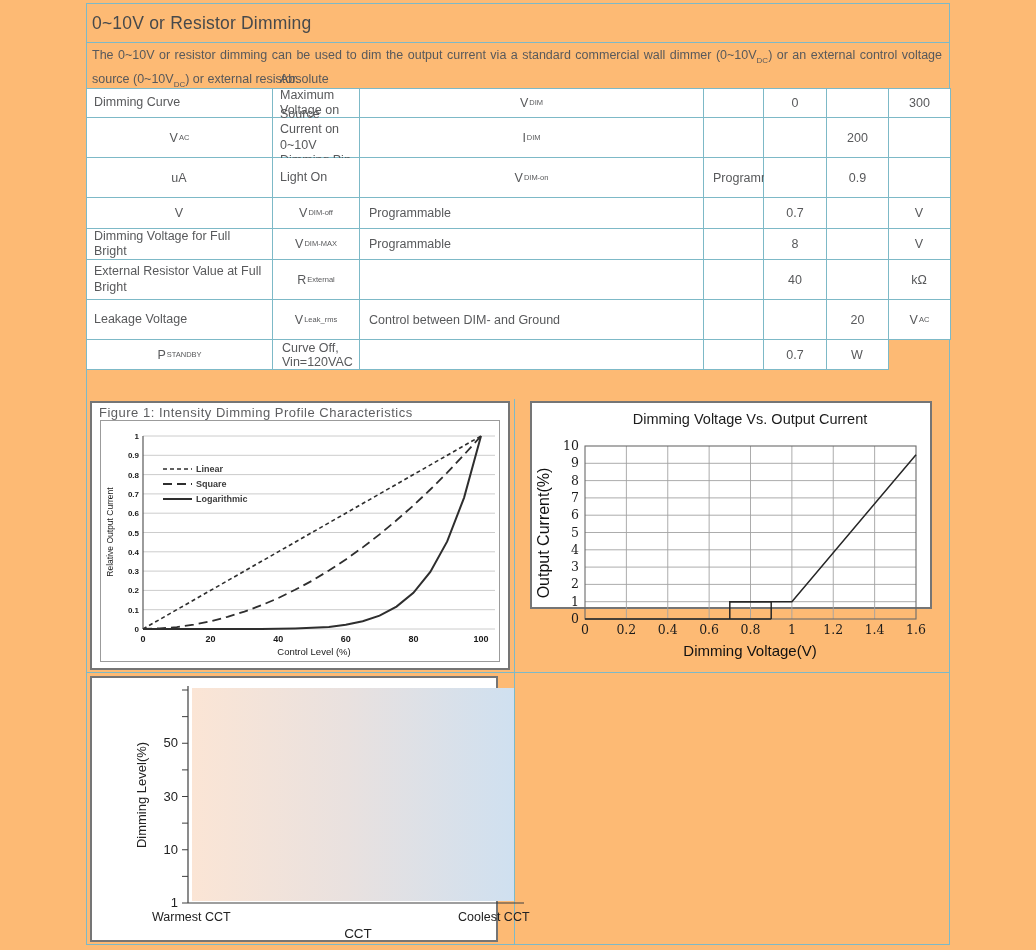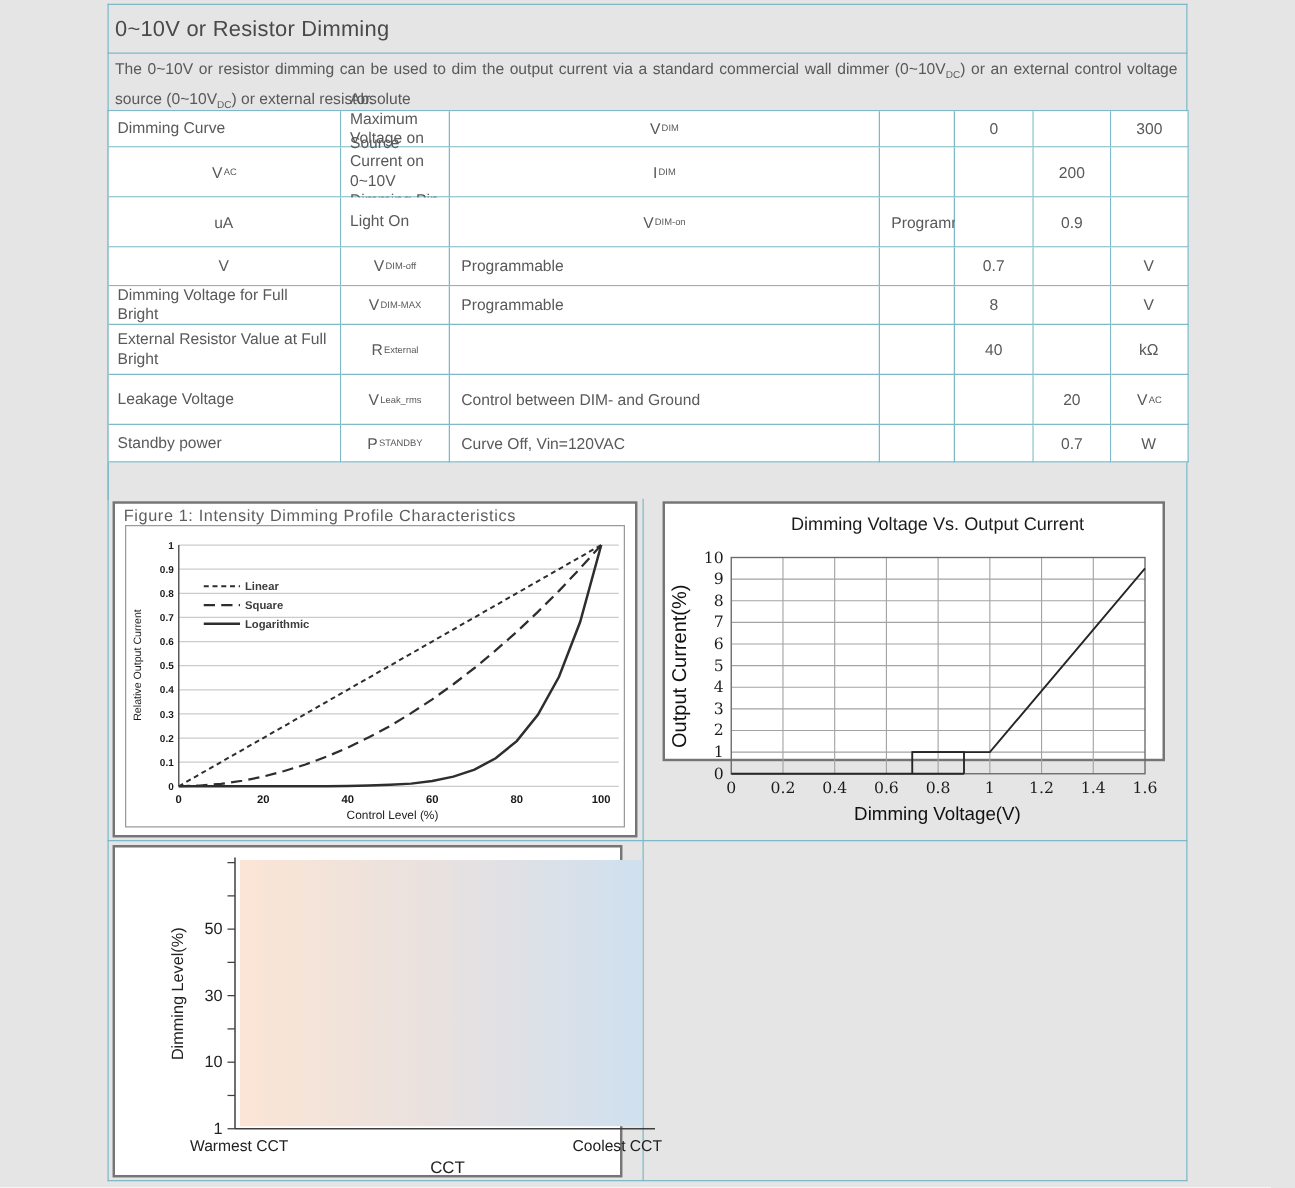--- a/index.html
+++ b/index.html
@@ -1,16 +1,16 @@
 <!DOCTYPE html>
 <html><head>
 <meta charset="utf-8">
 <style>
   html,body{margin:0;padding:0;background:#ffffff;}
-  .page{position:relative;width:1036px;height:950px;background:#e5e5e5;
+  .page{position:relative;width:1036px;height:950px;background:#fdba74;
         font-family:"Liberation Sans",sans-serif;color:#58595b;overflow:hidden;}
   .tl{position:absolute;background:#7db9c7;}
   .doc-title{position:absolute;left:92px;top:13px;font-size:17.5px;color:#47494b;letter-spacing:.2px;}
   .intro{position:absolute;left:92px;top:46px;width:850px;margin:0;font-size:12.5px;
          line-height:19px;color:#58595b;text-align:justify;}
   .intro sub{font-size:8px;}
   .spec-table{position:absolute;left:86px;top:88px;display:grid;
               grid-template-columns:186px 87px 344px 60px 63px 62px 62px;
               grid-template-rows:29px 40px 40px 31px 31px 40px 40px 30px 30px;
               border-top:1px solid #7db9c7;border-left:1px solid #7db9c7;
@@ -141,21 +141,20 @@
       </div>
     <div class="c cond">Control between DIM- and Ground</div>
     <div class="c cc"></div>
     <div class="c cc"></div>
     <div class="c cc">20</div>
     <div class="c cc">
         <span>V</span>
         <sub>AC</sub>
       </div>
 
-    <div class="c cl">Standby power</div>
     <div class="c cc">
         <span>P</span>
         <sub>STANDBY</sub>
       </div>
     <div class="c cond">Curve Off, Vin=120VAC</div>
     <div class="c cc"></div>
     <div class="c cc"></div>
     <div class="c cc">0.7</div>
     <div class="c cc">
         <span>W</span>

